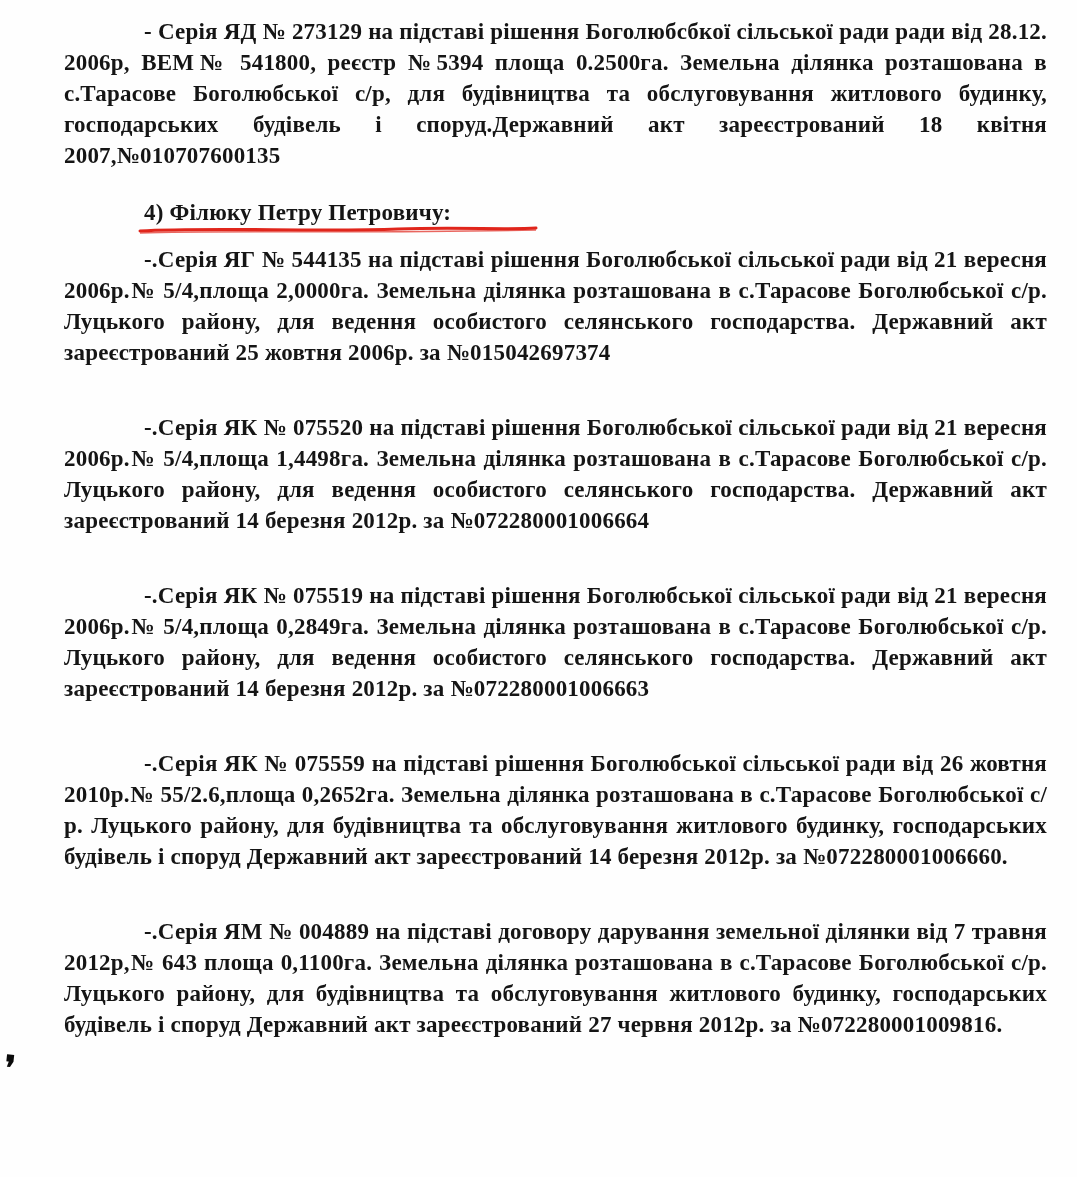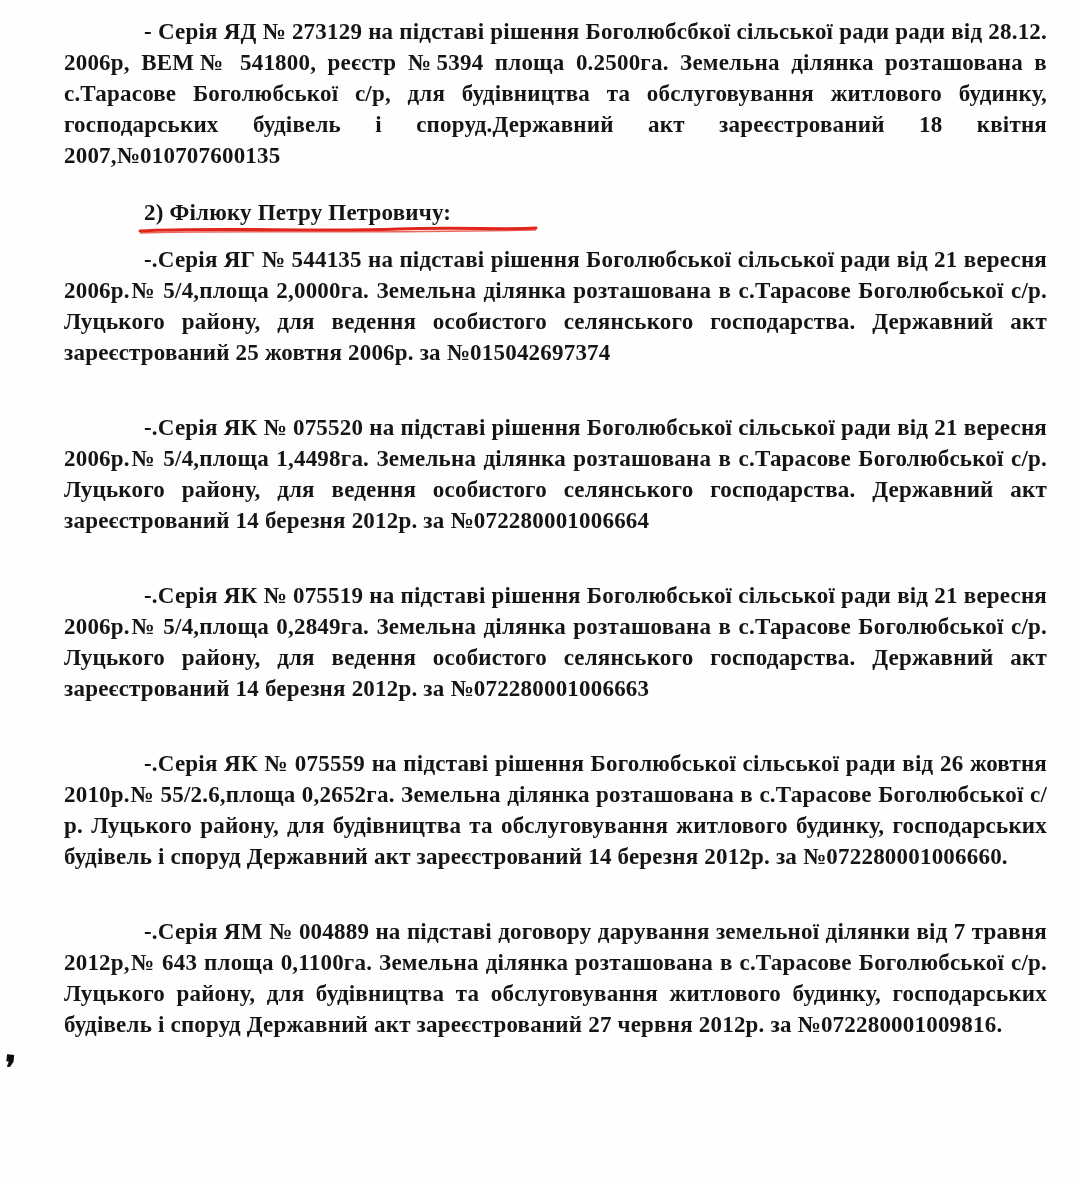--- a/index.html
+++ b/index.html
@@ -65,21 +65,21 @@
   }
 </style>
 </head>
 <body>
 
 <div class="page">
 
   <p class="para intro">- Серія ЯД № 273129 на підставі рішення Боголюбсбкої сільської ради ради від 28.12. 2006р, ВЕМ№ 541800, реєстр №5394 площа 0.2500га. Земельна ділянка розташована в с.Тарасове Боголюбської с/р, для будівництва та обслуговування житлового будинку, господарських будівель і споруд.Державний акт зареєстрований 18 квітня 2007,№010707600135</p>
 
   <div class="heading-wrap">
-    <span class="heading-text">2) Філюку Петру Петровичу:</span>
+    <span class="heading-text">4) Філюку Петру Петровичу:</span>
     <svg class="red-underline" viewBox="0 0 400 10" preserveAspectRatio="none">
       <path d="M2,6 C 70,2 180,7 260,4 C 320,2 370,5 398,3" stroke="#e0251b" stroke-width="3" fill="none" stroke-linecap="round"></path>
       <path d="M2,8 C 90,5 220,9 398,5" stroke="#e0251b" stroke-width="1.4" fill="none" opacity="0.7"></path>
     </svg>
   </div>
 
   <p class="para">-.Серія ЯГ № 544135 на підставі рішення Боголюбської сільської ради від 21 вересня 2006р.№ 5/4,площа 2,0000га. Земельна ділянка розташована в с.Тарасове Боголюбської с/р. Луцького району, для ведення особистого селянського господарства. Державний акт зареєстрований 25 жовтня 2006р. за №015042697374</p>
 
   <p class="para">-.Серія ЯК № 075520 на підставі рішення Боголюбської сільської ради від 21 вересня 2006р.№ 5/4,площа 1,4498га. Земельна ділянка розташована в с.Тарасове Боголюбської с/р. Луцького району, для ведення особистого селянського господарства. Державний акт зареєстрований 14 березня 2012р. за №072280001006664</p>
 

